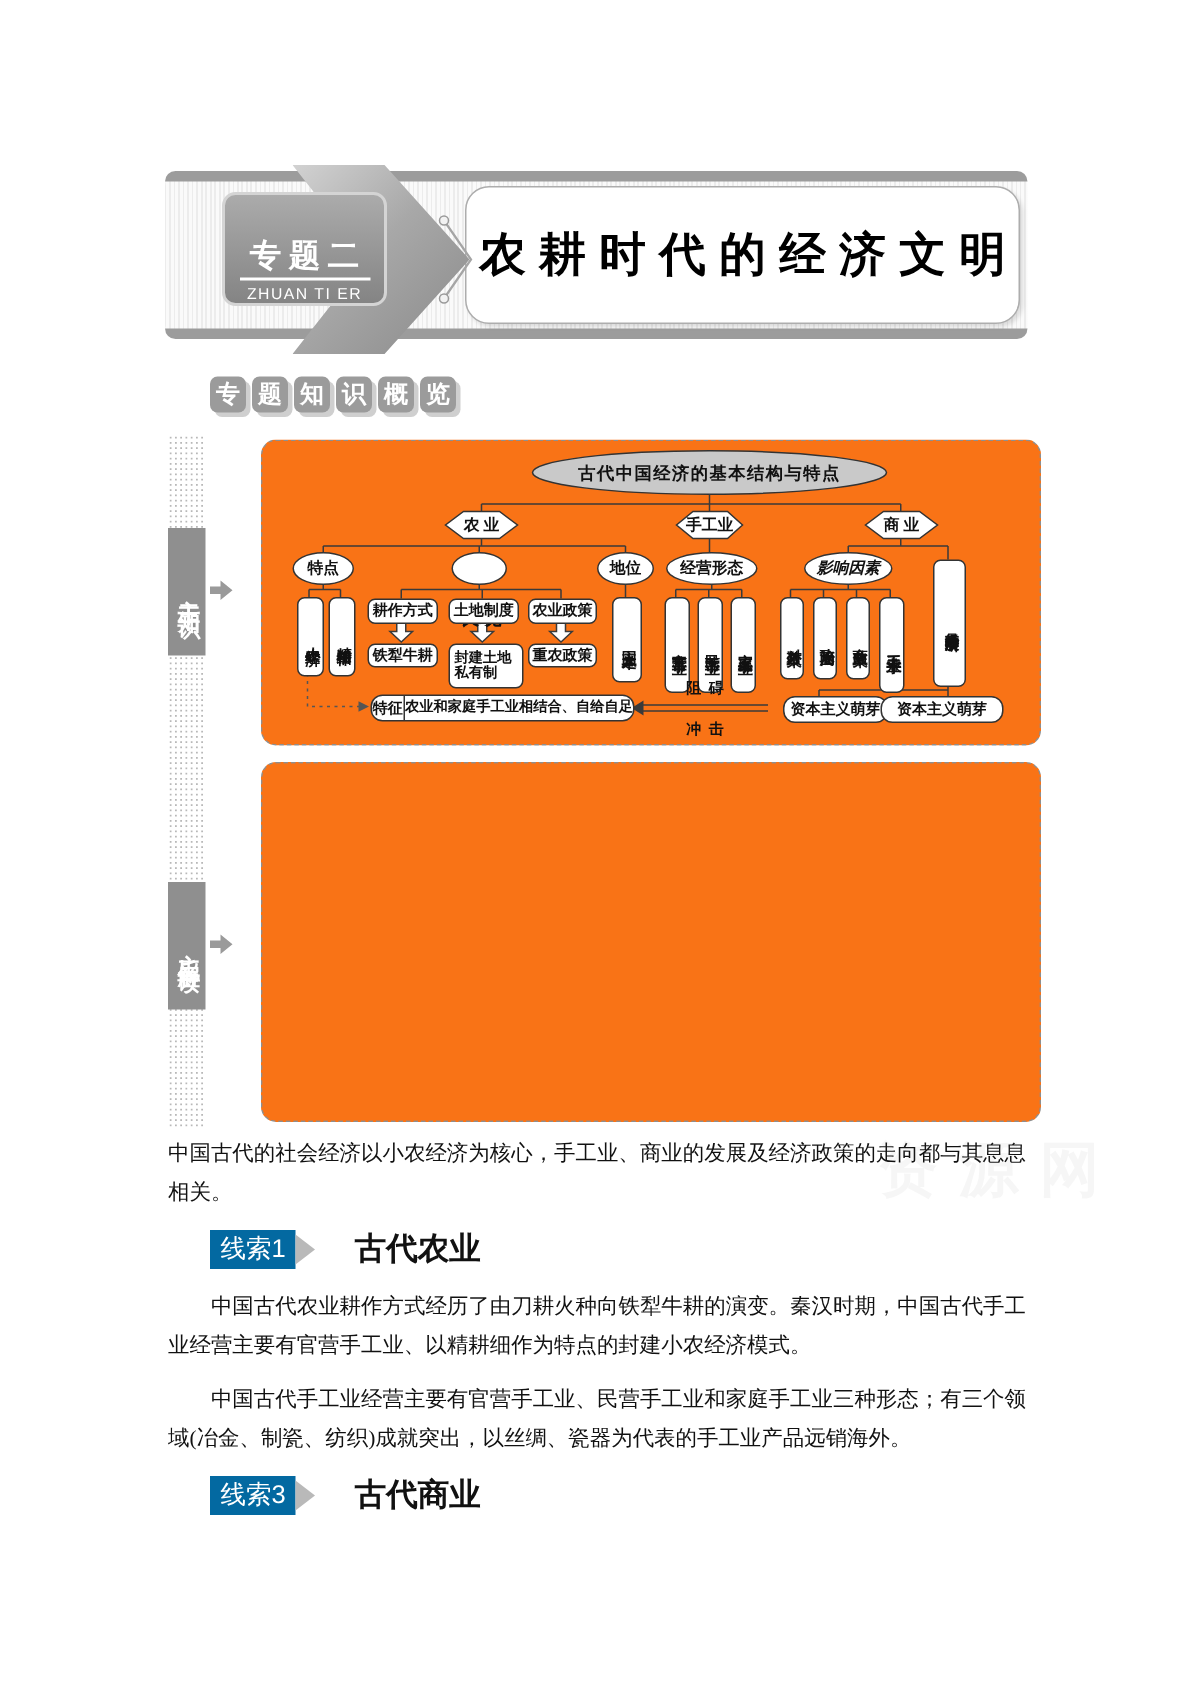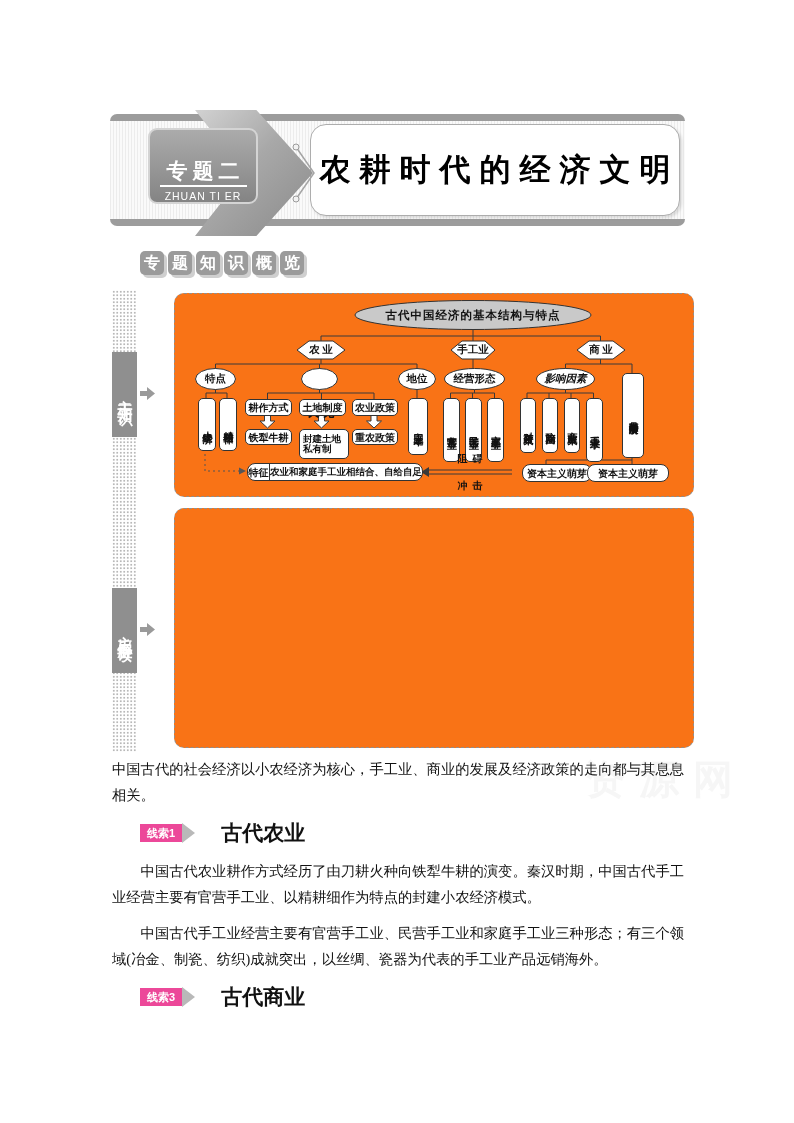--- a/index.html
+++ b/index.html
@@ -55,22 +55,22 @@
         font-weight:bold;font-size:10px;letter-spacing:1px;line-height:1;}
   .hbox{position:absolute;border:1px solid #333;border-radius:5px;background:#fff;
         display:flex;align-items:center;justify-content:center;font-weight:bold;font-size:10px;line-height:1.1;}
   .tag{position:absolute;font-weight:bold;font-size:10px;white-space:pre;}
 
   
   .content{position:absolute;left:112px;top:756px;width:572px;font-size:14.3px;line-height:26px;text-align:justify;}
   .content p{margin:0 0 10px 0;}
   .content p.ind{text-indent:2em;}
   .clue-row{display:flex;align-items:center;margin:12px 0 12px 28px;}
-  .clue-badge{background:#ec4899;color:#fff;font-family:"Liberation Sans","DejaVu Sans",sans-serif;
-        font-weight:bold;font-size:11px;padding:2px 7px;line-height:1.3;}
+  .clue-badge{background:#0369a1;color:#fff;font-family:"Liberation Sans","DejaVu Sans",sans-serif;
+        font-weight:normal;font-size:17px;padding:2px 7px;line-height:1.3;}
   .clue-arrow{width:0;height:0;border-top:10px solid transparent;border-bottom:10px solid transparent;
         border-left:13px solid #b9b9b9;}
   .clue-title{margin-left:26px;font-family:"Liberation Sans","DejaVu Sans",sans-serif;font-weight:bold;font-size:21px;}
 
   .watermark{position:absolute;left:585px;top:752px;font-size:40px;font-weight:bold;letter-spacing:14px;
         color:rgba(100,100,100,0.06);white-space:nowrap;}
 </style>
 </head>
 <body>
 

